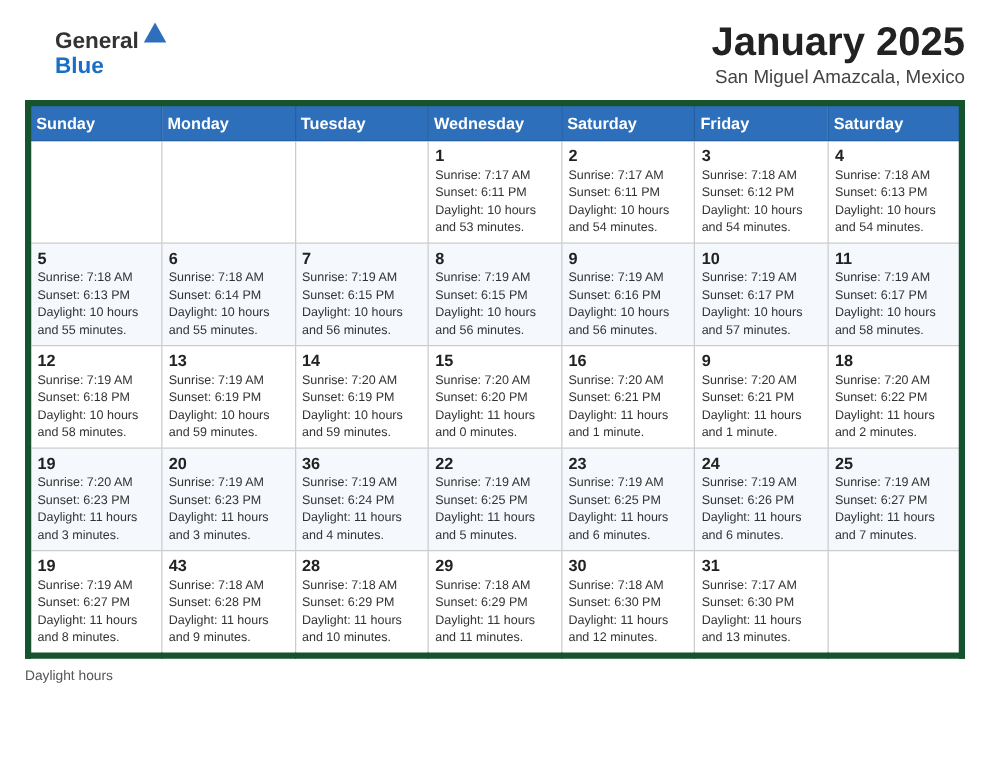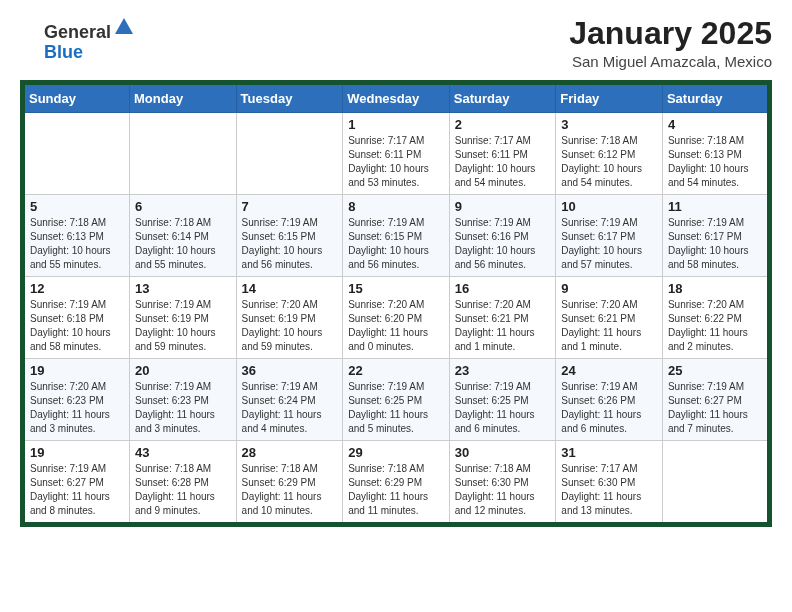--- a/index.html
+++ b/index.html
@@ -271,13 +271,14 @@
       </td>
           <td>
         <span class="day-number">31</span>
         <span class="day-info">Sunrise: 7:17 AM<br>Sunset: 6:30 PM<br>Daylight: 11 hours and 13 minutes.</span>
       </td>
           <td class="empty-cell"></td>
         </tr>
       </tbody>
   </table>
 
+  <div class="footer-note">Daylight hours</div>
 </div>
 
 </body></html>

